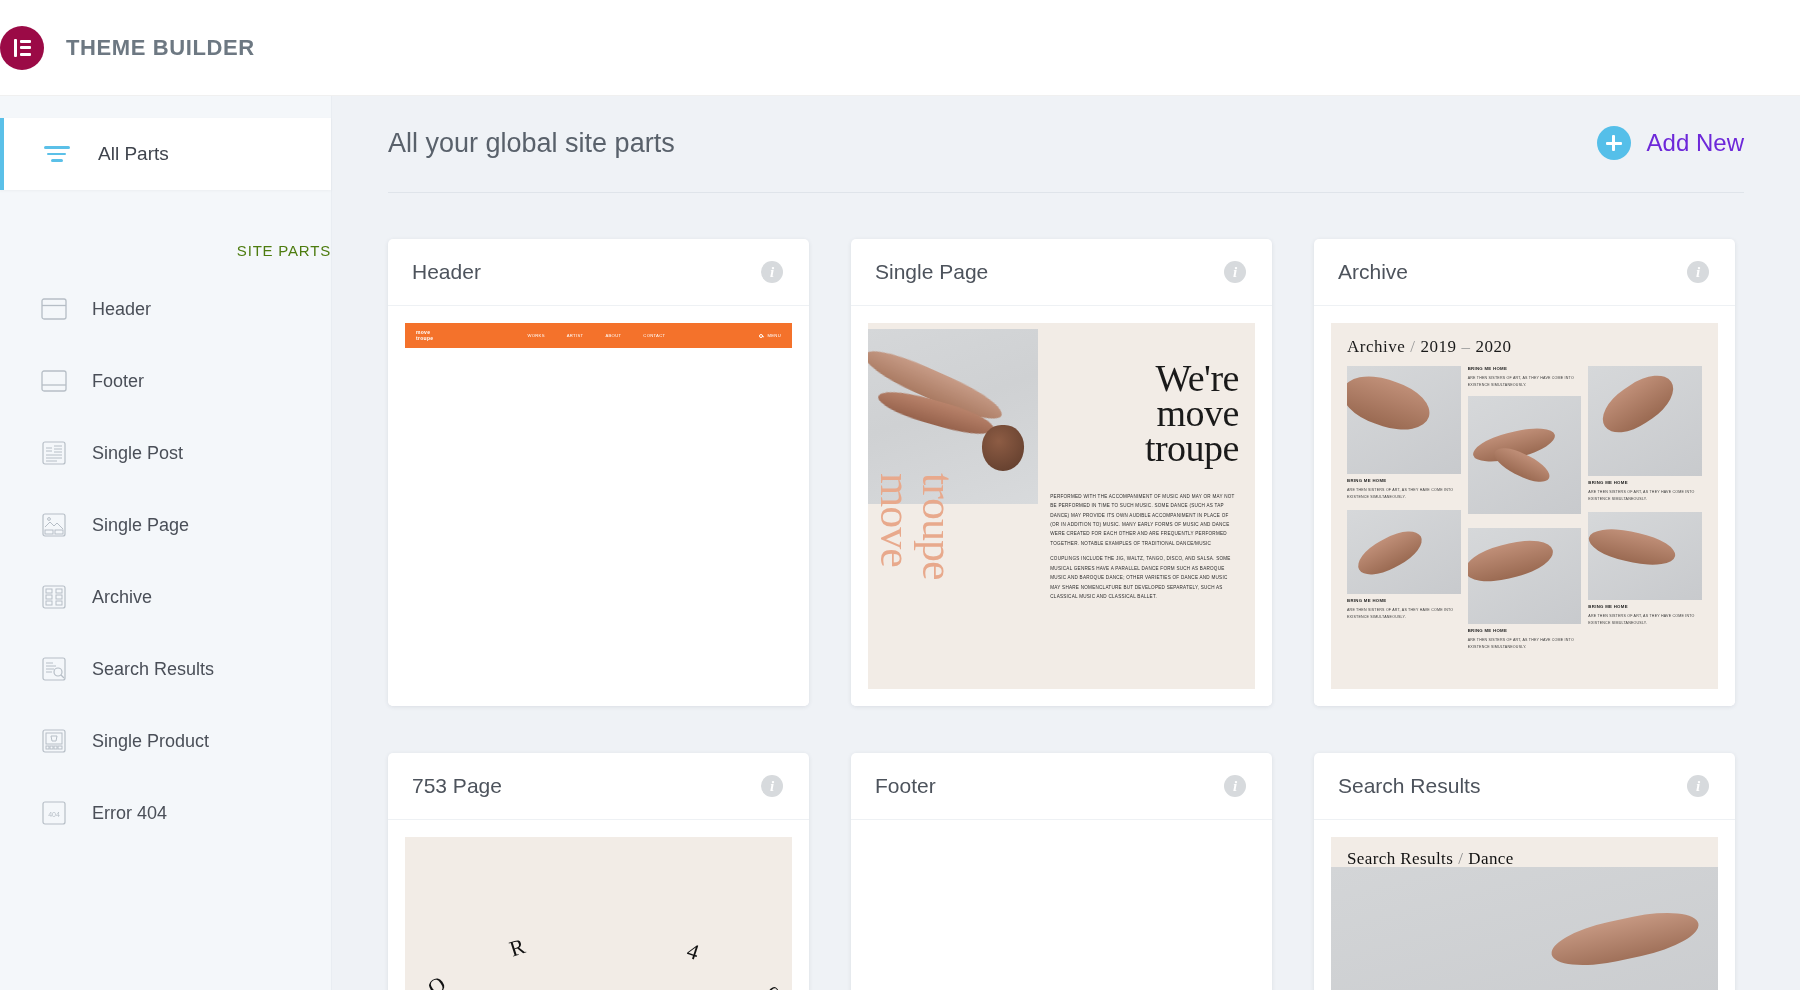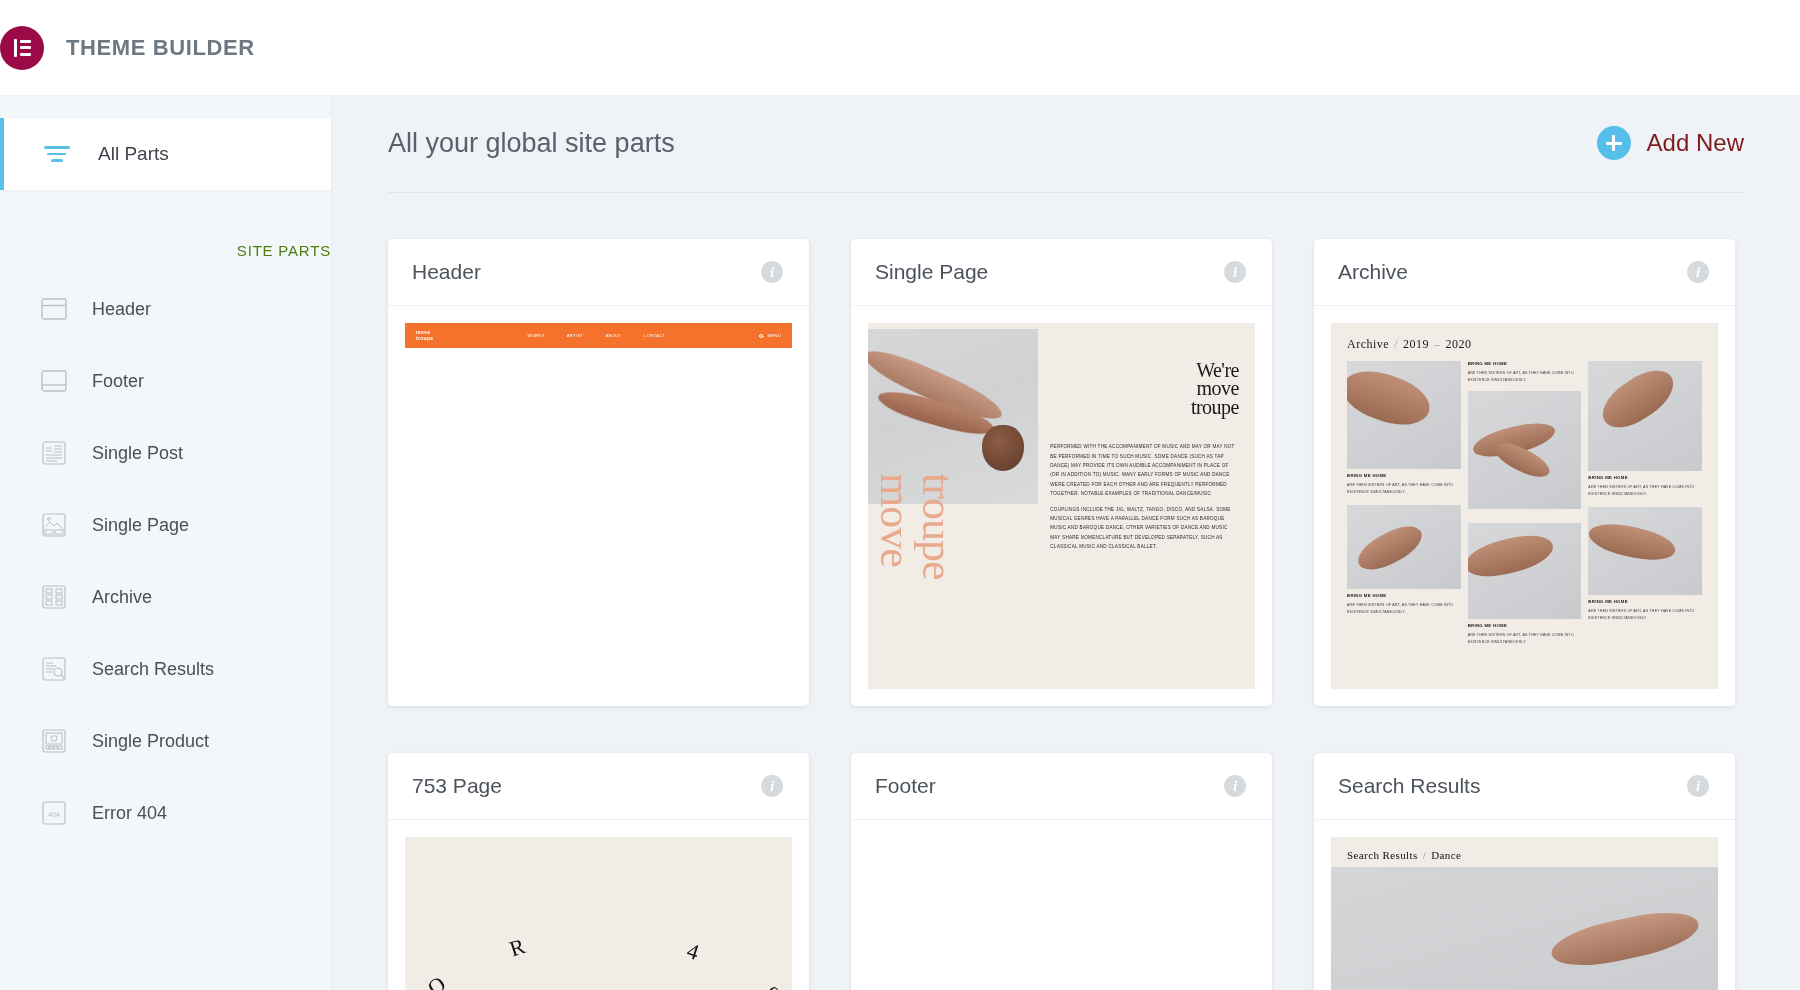--- a/index.html
+++ b/index.html
@@ -126,21 +126,21 @@
     width: 34px; height: 34px; border-radius: 50%;
     background: #55bfe9;
     position: relative;
     flex-shrink: 0;
   }
   .plus-circle::before, .plus-circle::after {
     content: ""; position: absolute; background: #fff; border-radius: 1px;
   }
   .plus-circle::before { width: 16px; height: 3px; left: 9px; top: 15.5px; }
   .plus-circle::after  { height: 16px; width: 3px; top: 9px; left: 15.5px; }
-  .add-new-label { margin-left: 16px; font-size: 24px; color: #7f1d1d; }
+  .add-new-label { margin-left: 16px; font-size: 24px; color: #6d28d9; }
 
   
   .grid {
     margin-top: 46px;
     display: grid;
     grid-template-columns: repeat(3, 421px);
     gap: 47px 42px;
   }
   .card {
     background: #fff;
@@ -241,21 +241,21 @@
   .ps-vert span {
     writing-mode: vertical-rl;
     font-family: "Liberation Serif", serif;
     font-size: 44px;
     line-height: .95;
     letter-spacing: -1px;
   }
   .ps-right { width: 56%; padding: 38px 16px 0 12px; }
   .ps-title {
     font-family: "Liberation Serif", serif;
-    font-size: 20px;
+    font-size: 38px;
     line-height: .92;
     color: #1a1a1a;
     text-align: right;
     letter-spacing: -.5px;
   }
   .ps-body {
     margin-top: 26px;
     font-size: 4.6px;
     line-height: 2.05;
     color: #2b2b2b;
@@ -265,21 +265,21 @@
   .ps-body p + p { margin-top: 6px; }
 
   
   .prev-archive {
     background: #f2ece6;
     height: 100%;
     padding: 14px 16px;
   }
   .pa-title {
     font-family: "Liberation Serif", serif;
-    font-size: 12px;
+    font-size: 17px;
     color: #1a1a1a;
     letter-spacing: .5px;
     margin-bottom: 9px;
   }
   .pa-title .sep { color: #9b9b9b; margin: 0 5px; }
   .pa-grid {
     display: grid;
     grid-template-columns: 1fr 1fr 1fr;
     gap: 7px;
   }
@@ -315,21 +315,21 @@
     transform-origin: 0 150px;
   }
 
   
   .prev-footer { background: #fff; height: 100%; }
 
   
   .prev-search { background: #f2ece6; height: 100%; position: relative; overflow: hidden; }
   .psr-title {
     font-family: "Liberation Serif", serif;
-    font-size: 11px;
+    font-size: 17px;
     color: #111;
     padding: 12px 16px 0 16px;
     letter-spacing: .4px;
     position: relative; z-index: 2;
   }
   .psr-title .sep { color: #8d8d8d; margin: 0 5px; }
   .psr-photo {
     position: absolute; left: 0; right: 0; top: 30px; height: 280px;
     background: linear-gradient(165deg,#d3d5d7,#c6c8cb);
   }

